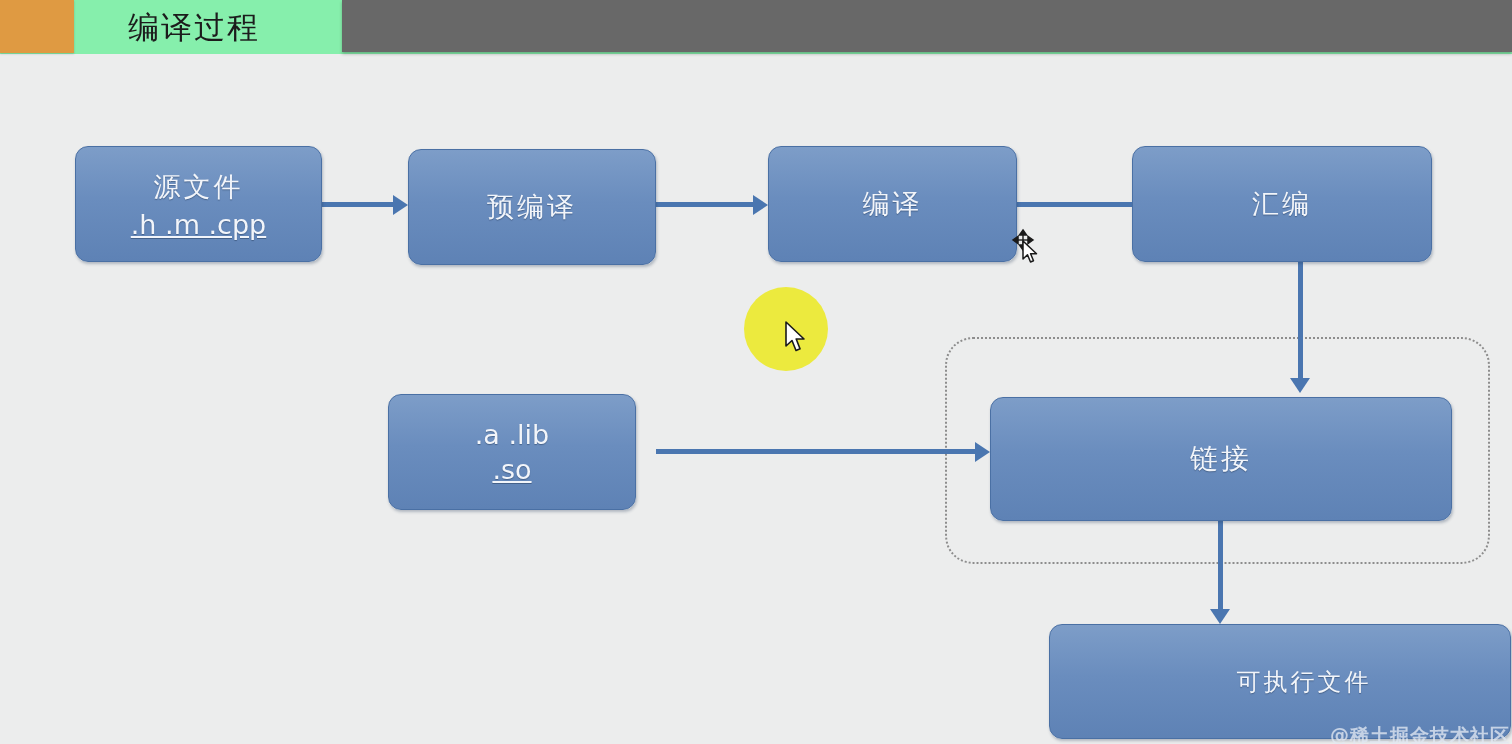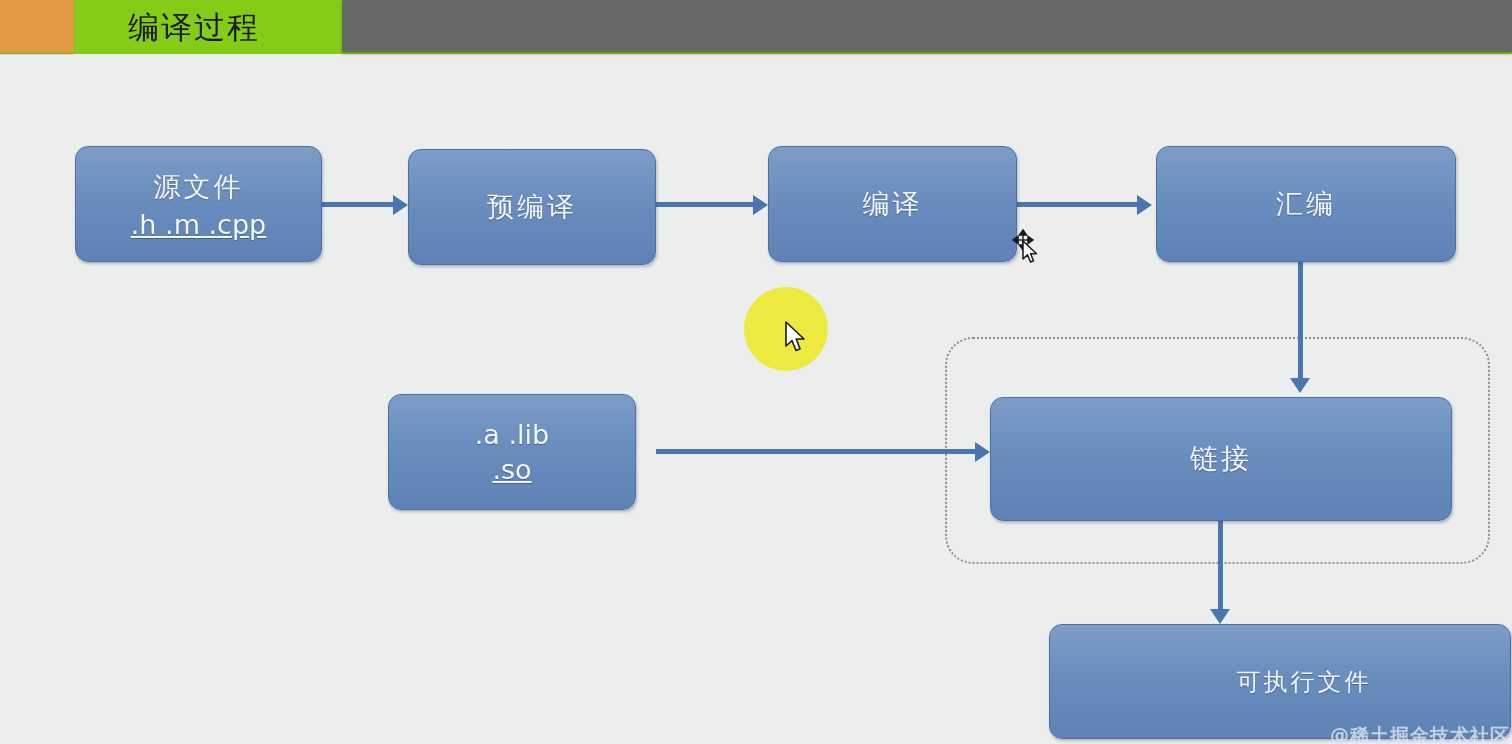--- a/index.html
+++ b/index.html
@@ -17,21 +17,21 @@
     overflow: hidden;
     background: #eceded;
   }
 
   
   .header-band {
     position: absolute;
     left: 0; top: 0;
     width: 1512px;
     height: 54px;
-    background: #84cc16;
+    background: #86efac;
   }
   .header-orange {
     position: absolute;
     left: 0; top: 0;
     width: 74px;
     height: 53px;
     background: #df9a42;
     box-shadow: 0 1px 2px rgba(0,0,0,0.18);
   }
   .header-gray {
@@ -88,21 +88,21 @@
     white-space: nowrap;
   }
 
   
   #node-source   { left: 75px;  top: 68px;  width: 247px; height: 116px; font-size: 27px; }
   #node-source .line1 { letter-spacing: 3px; }
   #node-source .line2 { margin-top: 4px; letter-spacing: 0px; text-decoration: underline; }
 
   #node-precompile { left: 408px;  top: 71px;  width: 248px; height: 116px; font-size: 27px; letter-spacing: 3px; justify-content: center; }
   #node-compile    { left: 768px;  top: 68px;  width: 249px; height: 116px; font-size: 27px; letter-spacing: 3px; }
-  #node-assemble   { left: 1156px; top: 68px;  width: 300px; height: 116px; font-size: 27px; letter-spacing: 3px; }
+  #node-assemble   { left: 1132px; top: 68px;  width: 300px; height: 116px; font-size: 27px; letter-spacing: 3px; }
 
   #node-libs  { left: 388px; top: 316px; width: 248px; height: 116px; font-size: 27px; }
   #node-libs .line2 { margin-top: 4px; text-decoration: underline; }
 
   #node-link  { left: 990px; top: 319px; width: 462px; height: 124px; font-size: 28px; letter-spacing: 3px; }
   #node-exec  { left: 1049px; top: 546px; width: 462px; height: 115px; font-size: 24px; letter-spacing: 3px; padding-left: 48px; }
 
   
   #group-link {
     position: absolute;

